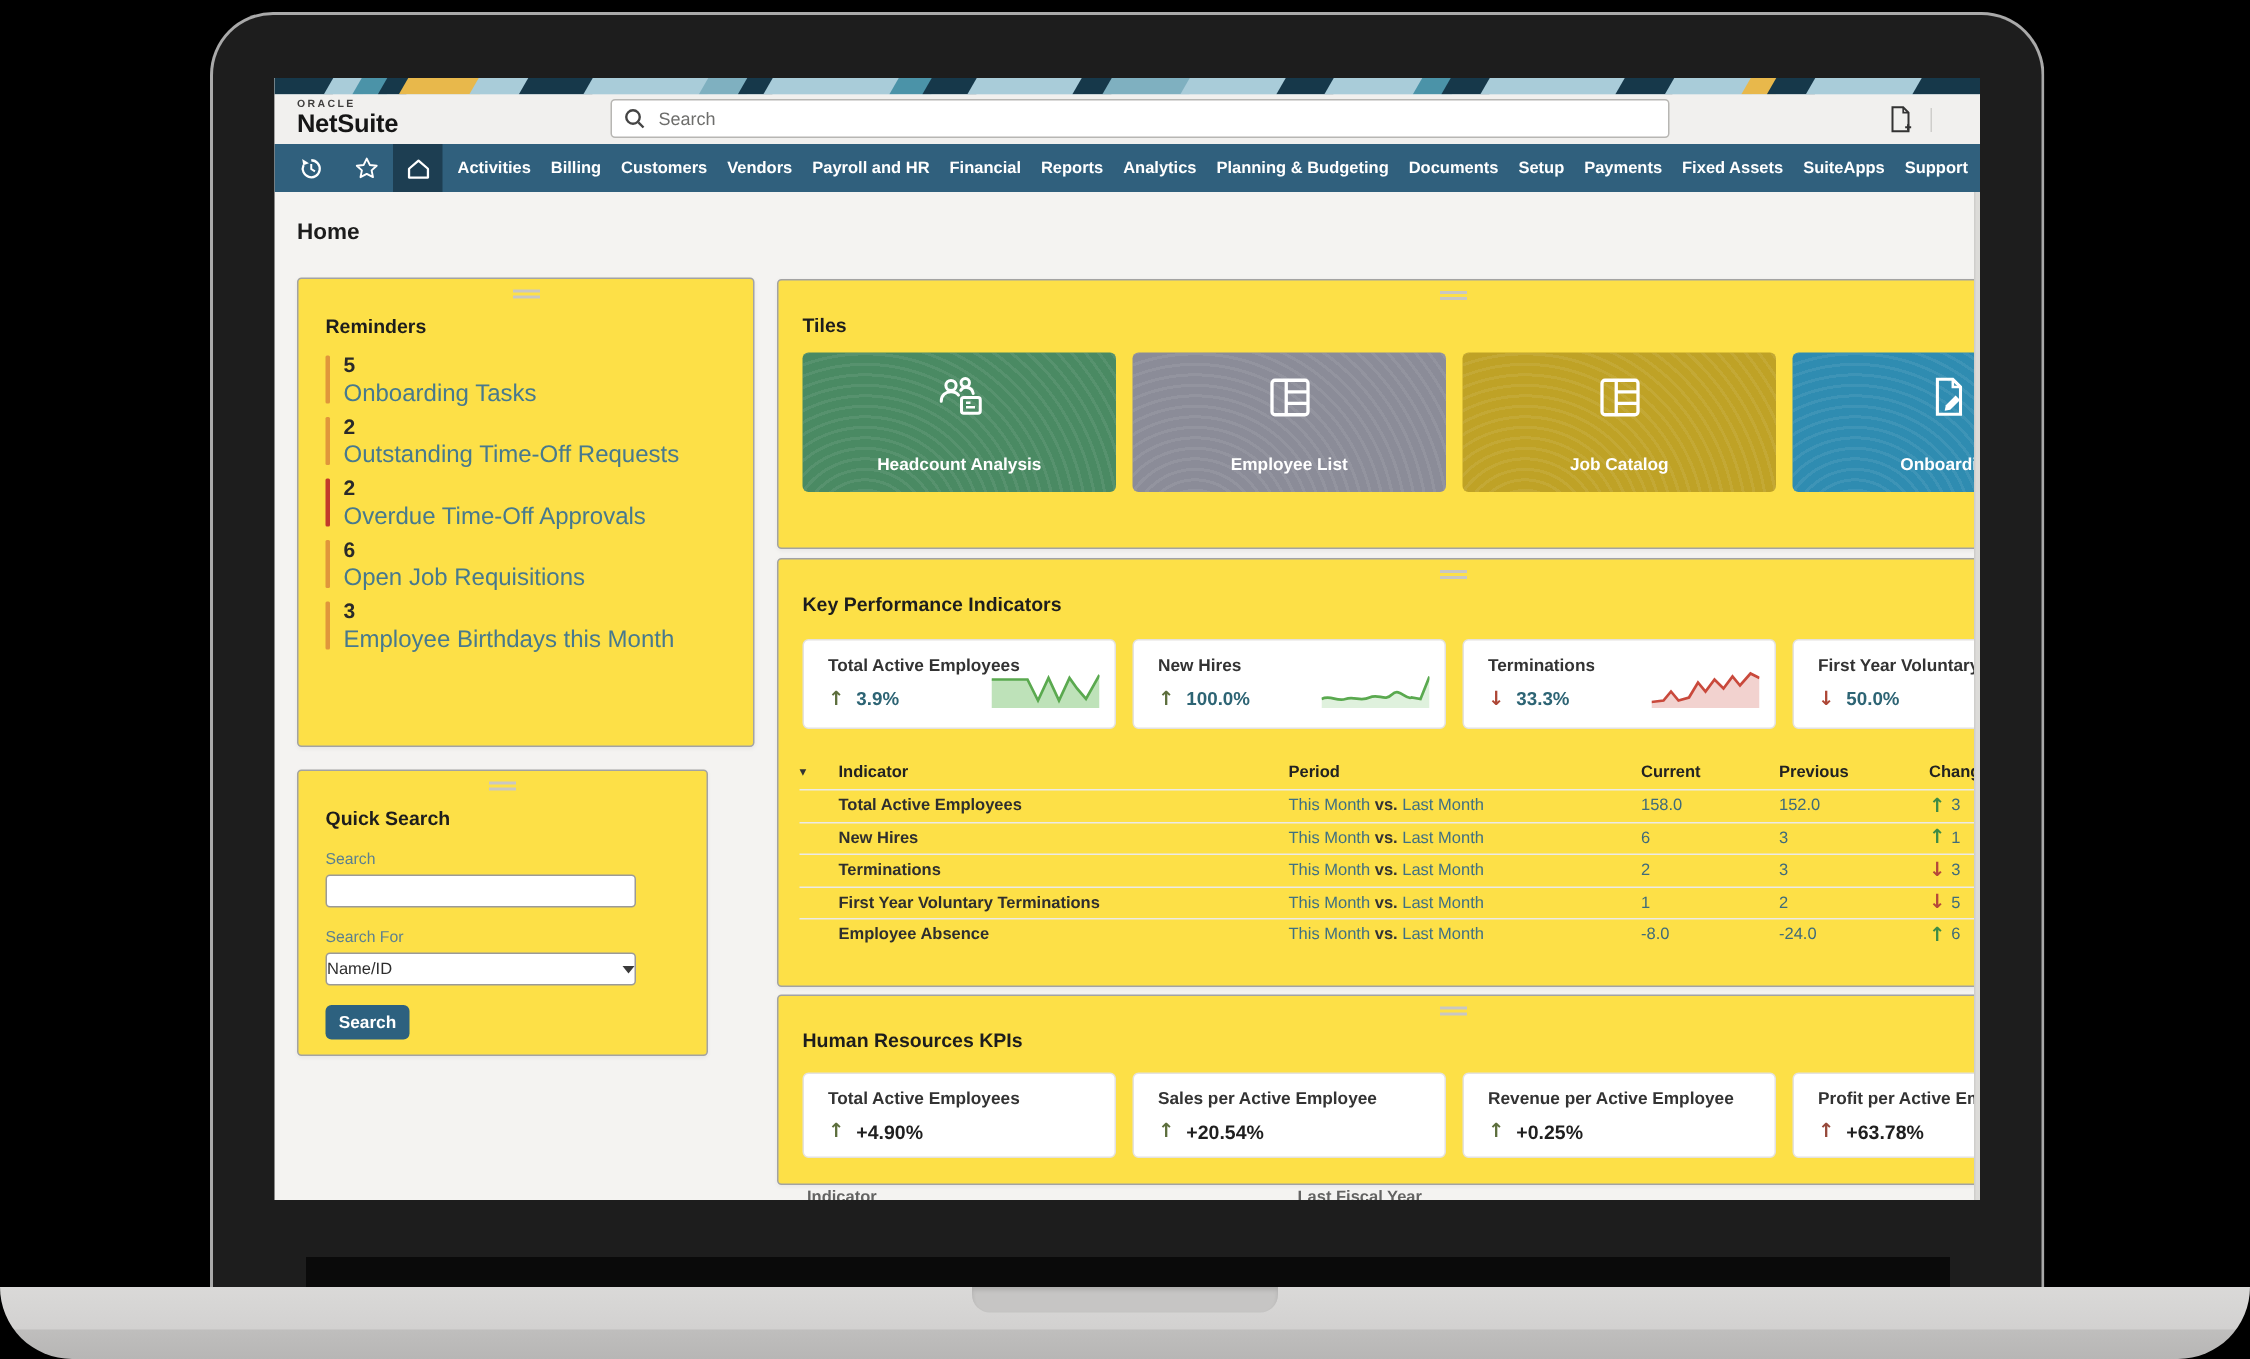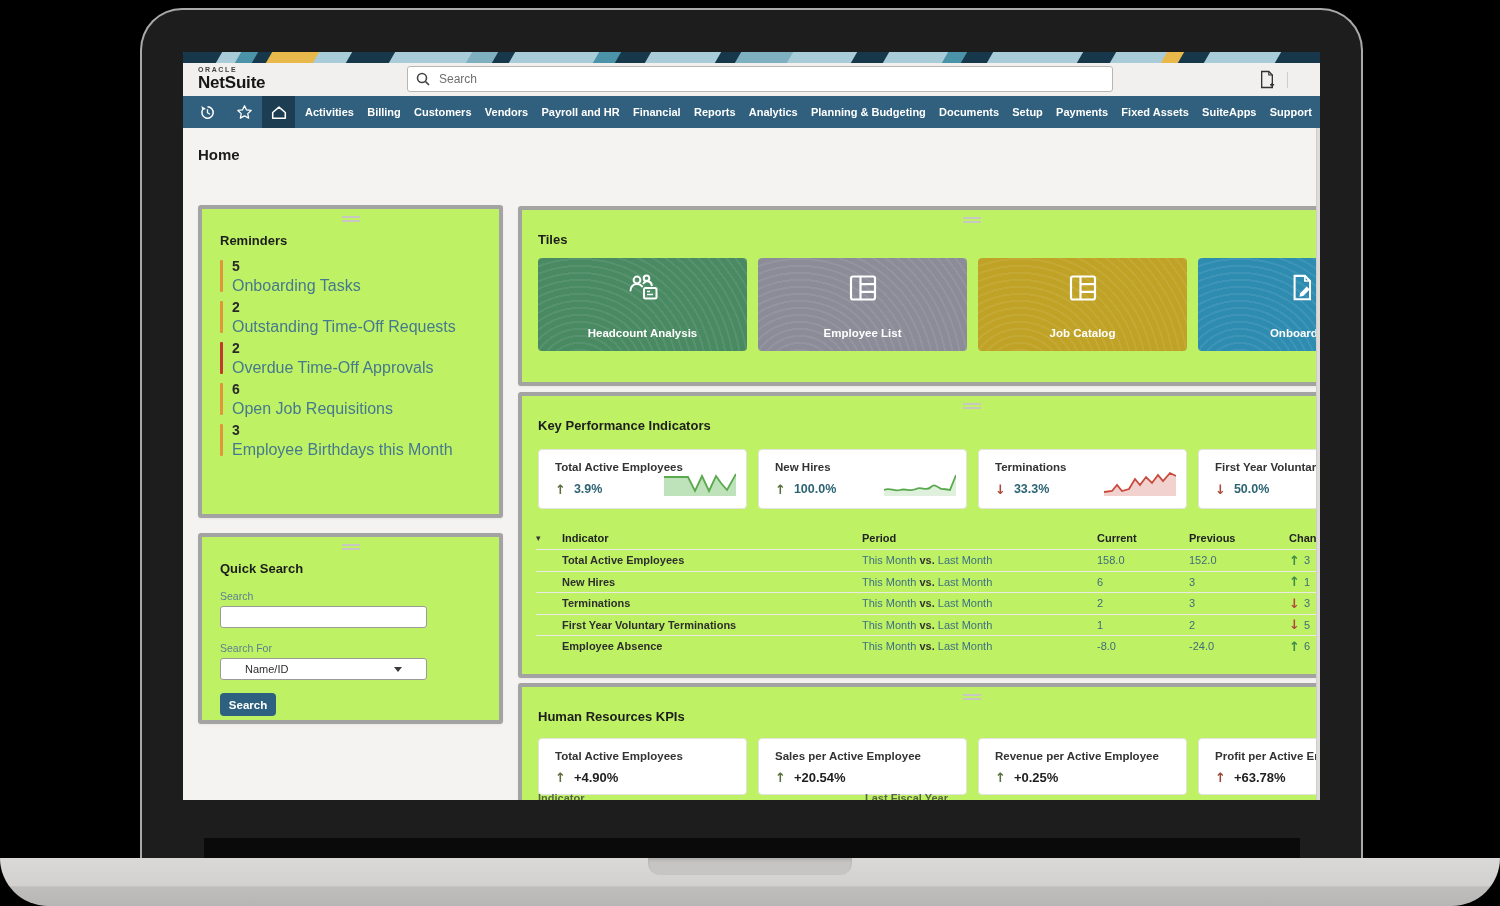--- a/index.html
+++ b/index.html
@@ -36,39 +36,39 @@
   .nav{position:absolute;left:0;top:44px;width:1137px;height:32px;background:#30607d;}
   .nav-ic{position:absolute;top:0;height:32px;display:flex;align-items:center;justify-content:center;cursor:pointer;}
   .nav-history{left:8px;width:32px;}
   .nav-star{left:45px;width:32px;}
   .nav-home{left:79px;width:33px;background:#1d3e52;}
   .nav-items{position:absolute;left:122px;right:8px;top:0;height:32px;display:flex;align-items:center;justify-content:space-between;}
   .nav-items span{font-size:11px;font-weight:700;color:#fff;white-space:nowrap;cursor:pointer;}
 
   .page-title{position:absolute;left:15px;top:94px;font-size:15px;font-weight:700;color:#1c1c1c;}
 
-  .card{position:absolute;background:#bef264;border:4px solid #a3a3a3;border-radius:3px;box-shadow:0 1px 3px rgba(0,0,0,.05);margin-top:20px;}
+  .card{position:absolute;background:#fde047;border:1px solid #a3a3a3;border-radius:3px;box-shadow:0 1px 3px rgba(0,0,0,.05);}
   .handle{position:absolute;top:7px;left:50%;transform:translateX(-50%);width:18px;height:6px;
           border-top:2px solid #c9c7c4;border-bottom:2px solid #c9c7c4;cursor:grab;}
   .main-card .handle{left:450px;transform:none;margin-left:-9px;}
   .card-title{font-size:13px;font-weight:700;color:#1d1d1d;}
 
   
   .reminders{left:15px;top:133px;width:305px;height:313px;padding:24px 18px 0;}
   .rem-item{position:relative;padding-left:12px;margin-top:11px;height:30px;cursor:pointer;}
   .rem-item:first-of-type{margin-top:13px;}
   .rem-bar{position:absolute;left:0;top:1px;bottom:-3px;width:3px;border-radius:1px;}
   .rem-num{font-size:14px;font-weight:700;color:#2a2a2a;line-height:1.1;}
   .rem-label{font-size:16px;color:#47798e;margin-top:3px;white-space:nowrap;}
 
-  .qsearch{left:15px;top:461px;width:305px;height:191px;padding:24px 18px 0;}
+  .qsearch{left:15px;top:461px;width:274px;height:191px;padding:24px 18px 0;}
   .qlabel{font-size:10.5px;color:#5b7f90;margin-top:14px;margin-bottom:4px;}
   .qinput{width:207px;height:22px;border:1px solid #9b9a97;border-radius:3px;background:#fff;font-size:11px;padding:0 6px;outline:none;color:#333;}
   .qselect{width:207px;height:22px;border:1px solid #9b9a97;border-radius:3px;background:#fff;font-size:11px;color:#2e2e2e;
-           display:flex;align-items:center;justify-content:space-between;padding:0 24px;cursor:pointer;}
+           display:flex;align-items:center;justify-content:space-between;padding:0 0;cursor:pointer;}
   .qcaret{width:0;height:0;border-left:4px solid transparent;border-right:4px solid transparent;border-top:5px solid #3a3a3a;}
   .qbutton{margin-top:13px;width:56px;height:23px;background:#2d617f;border:none;border-radius:4px;color:#fff;
            font-size:11.5px;font-weight:700;cursor:pointer;}
 
   .recent{left:15px;top:664px;width:305px;height:120px;padding:24px 18px 0;}
   .rec-item{display:flex;align-items:center;gap:9px;margin-top:16px;cursor:pointer;}
   .rec-item span{font-size:11.5px;color:#3f7083;}
 
   
   .tiles-card{left:335px;top:134px;width:900px;height:180px;padding:22px 0 0 16px;}

